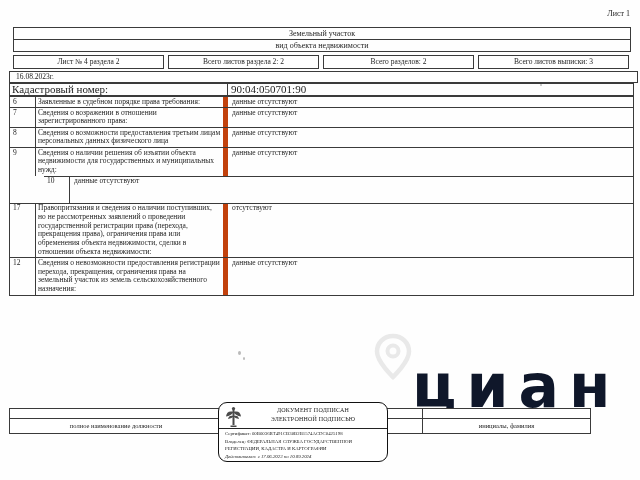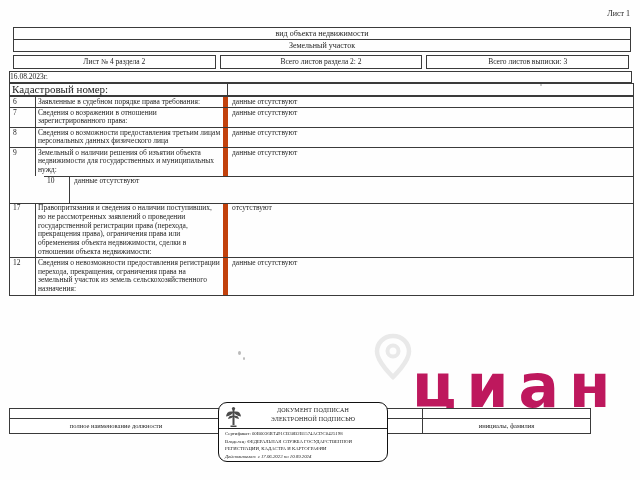--- a/index.html
+++ b/index.html
@@ -12,38 +12,38 @@
   
   .sheet-no{top:9px;left:585px;width:45px;font-size:8px;text-align:right;}
   
   .title-table{left:13px;top:27px;width:616px;border:1px solid #3a3a3a;z-index:1;background:transparent;}
   .title-row{height:11px;line-height:11px;text-align:center;font-size:8px;}
   .title-row + .title-row{border-top:1px solid #3a3a3a;}
   
   .cols-table{left:13px;top:55px;width:616px;display:flex;gap:4px;z-index:1;}
   .cols-cell{flex:1;border:1px solid #3a3a3a;height:12px;line-height:12px;text-align:center;font-size:7.5px;}
   
-  .date-row{left:9px;top:71px;width:621px;border:1px solid #3a3a3a;height:10px;line-height:10px;font-size:7.5px;padding-left:0;z-index:1;}
+  .date-row{left:9px;top:71px;width:621px;border:1px solid #3a3a3a;height:10px;line-height:10px;font-size:7.5px;padding-left:6px;z-index:1;}
   .cad-row{left:9px;top:83px;width:623px;border:1px solid #3a3a3a;display:flex;height:11px;line-height:11px;font-size:11px;z-index:1;}
   .cad-label{width:218px;border-right:1px solid #3a3a3a;padding-left:2px;box-sizing:border-box;}
   .cad-value{flex:1;padding-left:3px;}
   
   .main-table{left:9px;top:96px;width:623px;border:1px solid #3a3a3a;z-index:1;background:transparent;}
   .mrow{display:grid;grid-template-columns:26px 192px 1fr;font-size:7.5px;line-height:8.7px;}
   .mrow + .mrow{border-top:1px solid #3a3a3a;}
   .mnum{border-right:1px solid #3a3a3a;padding:0.5px 1px 0 3px;}
   .mlabel{border-right:5px solid #c2410c;padding:0.5px 2px 1px 2px;}
   .mvalue{padding:0.5px 2px 1px 4px;}
   .h1l{min-height:9px;}.h2l{min-height:18px;}.h3la{min-height:26px;margin-left:34px;}.h3lb{min-height:26px;}
   .h3lc{min-height:27px;}.h6l{min-height:52px;}
   
   .watermark{left:372px;top:332px;z-index:0;}
   .wm-pin{position:absolute;left:0;top:0;}
   .wm-text{position:absolute;left:40px;top:24px;font-family:"DejaVu Sans",sans-serif;
-    font-weight:bold;font-size:60px;line-height:1;letter-spacing:10px;color:#be185d;}
+    font-weight:bold;font-size:60px;line-height:1;letter-spacing:10px;color:#0f172a;}
   
   .sig-table{left:9px;top:408px;width:580px;border:1px solid #3a3a3a;z-index:1;background:#fff;}
   .sig-row{display:grid;grid-template-columns:213px 200px 1fr;}
   .sig-row.r1{height:9px;}
   .sig-row.r2{height:14px;border-top:1px solid #3a3a3a;}
   .sig-cell{border-right:1px solid #3a3a3a;font-size:6.5px;text-align:center;line-height:14px;}
   .sig-cell:last-child{border-right:none;}
   
   .stamp{left:218px;top:402px;width:170px;height:60px;background:#fff;border:1.5px solid #111;
     border-radius:9px;z-index:3;box-sizing:border-box;}
@@ -59,55 +59,57 @@
   .s1{left:238px;top:351px;width:3px;height:4px;}
   .s2{left:243px;top:357px;width:2px;height:3px;}
   .s3{left:540px;top:84px;width:2px;height:2px;}
 </style>
 </head>
 <body>
 
 <div class="abs sheet-no">Лист 1</div>
 
 <div class="abs title-table">
+  <div class="title-row">Земельный участок</div>
   <div class="title-row">вид объекта недвижимости</div>
-  <div class="title-row">Земельный участок</div>
 </div>
 
 <div class="abs cols-table">
   <div class="cols-cell">Лист № 4 раздела 2</div>
   <div class="cols-cell">Всего листов раздела 2: 2</div>
+  <div class="cols-cell">Всего разделов: 2</div>
   <div class="cols-cell">Всего листов выписки: 3</div>
 </div>
 
 <div class="abs date-row">16.08.2023г.</div>
 
 <div class="abs cad-row">
   <div class="cad-label">Кадастровый номер:</div>
+  <div class="cad-value">90:04:050701:90</div>
 </div>
 
 <div class="abs main-table">
   <div class="mrow h1l">
     <div class="mnum">6</div>
     <div class="mlabel">Заявленные в судебном порядке права требования:</div>
     <div class="mvalue">данные отсутствуют</div>
   </div>
   <div class="mrow h2l">
     <div class="mnum">7</div>
     <div class="mlabel">Сведения о возражении в отношении зарегистрированного права:</div>
     <div class="mvalue">данные отсутствуют</div>
   </div>
   <div class="mrow h2l">
     <div class="mnum">8</div>
     <div class="mlabel">Сведения о возможности предоставления третьим лицам персональных данных физического лица</div>
     <div class="mvalue">данные отсутствуют</div>
   </div>
   <div class="mrow h3lc">
     <div class="mnum">9</div>
-    <div class="mlabel">Земельный о наличии решения об изъятии объекта недвижимости для государственных и муниципальных нужд:</div>
+    <div class="mlabel">Сведения о наличии решения об изъятии объекта недвижимости для государственных и муниципальных нужд:</div>
     <div class="mvalue">данные отсутствуют</div>
   </div>
   <div class="mrow h3la">
     <div class="mnum">10</div>
     <div class="mvalue">данные отсутствуют</div>
   </div>
   <div class="mrow h6l">
     <div class="mnum">17</div>
     <div class="mlabel">Правопритязания и сведения о наличии поступивших, но не рассмотренных заявлений о проведении государственной регистрации права (перехода, прекращения права), ограничения права или обременения объекта недвижимости, сделки в отношении объекта недвижимости:</div>
     <div class="mvalue">отсутствуют</div>

